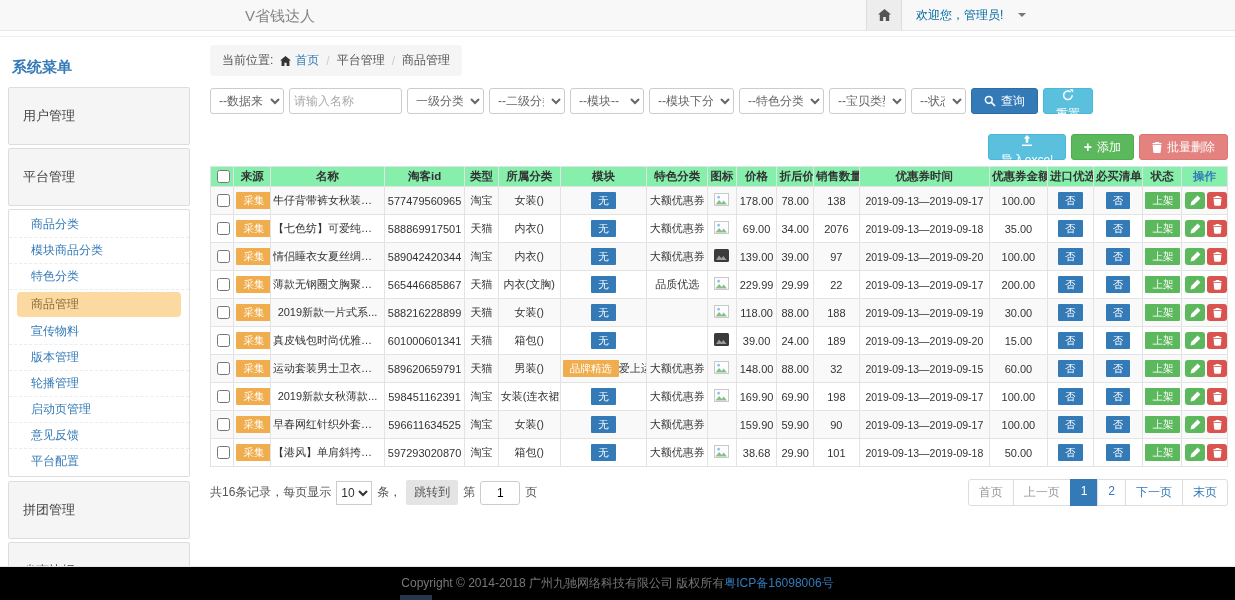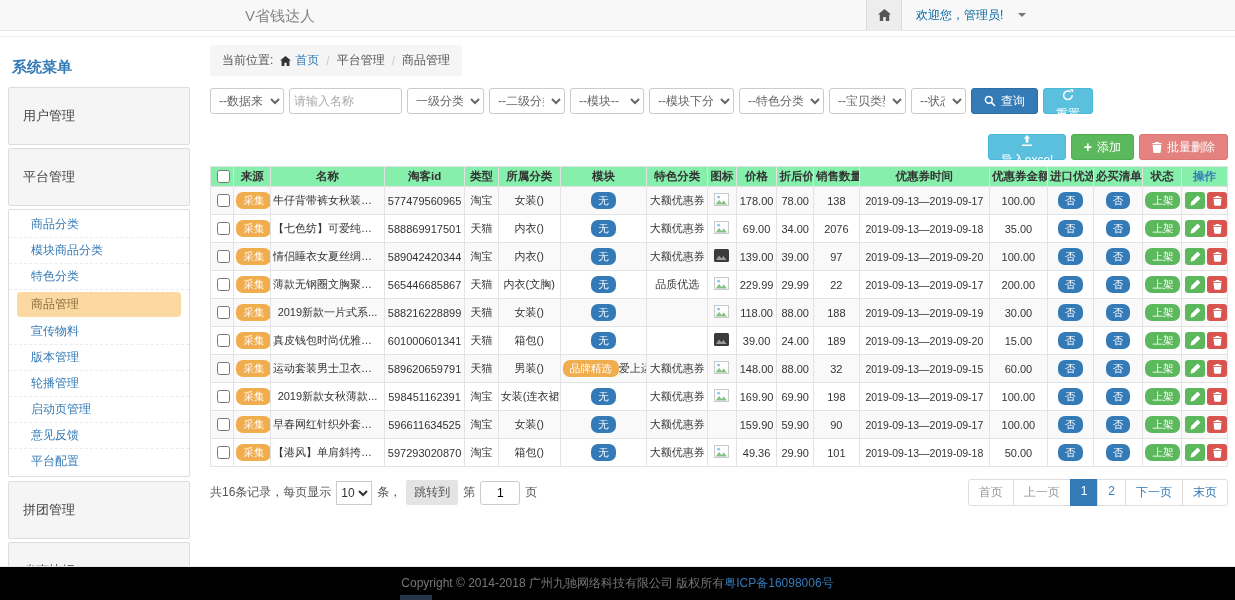--- a/index.html
+++ b/index.html
@@ -44,21 +44,21 @@
   .toolbar{display:flex;justify-content:flex-end;gap:5px;margin-top:20px;}
   
   table{width:100%;border-collapse:collapse;margin-top:6px;table-layout:fixed;}
   th,td{border:1px solid #e3e3e3;font-size:11px;color:#333;text-align:center;padding:4px 2px;
         overflow:hidden;white-space:nowrap;}
   th{font-weight:bold;font-size:11.5px;padding:0 2px;background:#86efac;}
   th.op-head{color:#337ab7;}
   tbody tr:nth-child(odd){background:#f9f9f9;}
   td.name-cell{text-overflow:ellipsis;}
   td.date-cell{font-size:10.5px;}
-  .badge{display:inline-block;border-radius:7px;color:#fff;font-size:10.5px;padding:2px 7px;line-height:1.25;}
+  .badge{display:inline-block;border-radius:1px;color:#fff;font-size:10.5px;padding:2px 7px;line-height:1.25;}
   .badge-orange{background:#f0ad4e;}
   .badge-blue{background:#337ab7;cursor:pointer;}
   .badge-green{background:#5cb85c;cursor:pointer;}
   .module-text{font-size:11px;color:#333;}
   .mini-btn{display:inline-flex;align-items:center;justify-content:center;width:20px;height:17px;
             border-radius:3px;border:none;cursor:pointer;margin:0 1px;padding:0;}
   .mini-edit{background:#5cb85c;}
   .mini-del{background:#d9534f;}
   
   .pagination-row{display:flex;justify-content:space-between;align-items:center;margin-top:12px;font-size:12px;color:#555;}
@@ -521,21 +521,21 @@
           <td>597293020870</td>
           <td>淘宝</td>
           <td>箱包()</td>
           <td><span class="badge badge-blue">无</span></td>
           <td>大额优惠券</td>
           <td><span><svg width="15" height="13" viewBox="0 0 15 13">
                 <rect x="0.5" y="0.5" width="14" height="12" fill="#fdfdfd" stroke="#c9c9c9"></rect>
                 <circle cx="4.6" cy="4.2" r="1.4" fill="#8ec3e8"></circle>
                 <path d="M1.5 11.5l3.6-4.6 2.6 3 2-2.4 3.3 4z" fill="#86c186"></path>
               </svg></span></td>
-          <td>49.36</td>
+          <td>38.68</td>
           <td>29.90</td>
           <td>101</td>
           <td class="date-cell">2019-09-13—2019-09-18</td>
           <td>50.00</td>
           <td><span class="badge badge-blue">否</span></td>
           <td><span class="badge badge-blue">否</span></td>
           <td><span class="badge badge-green">上架</span></td>
           <td><button class="mini-btn mini-edit">
               <svg width="11" height="11" viewBox="0 0 12 12">
                 <path d="M8.3 0.6l3.1 3.1-7 7-3.8.7.7-3.8z" fill="#fff"></path>

